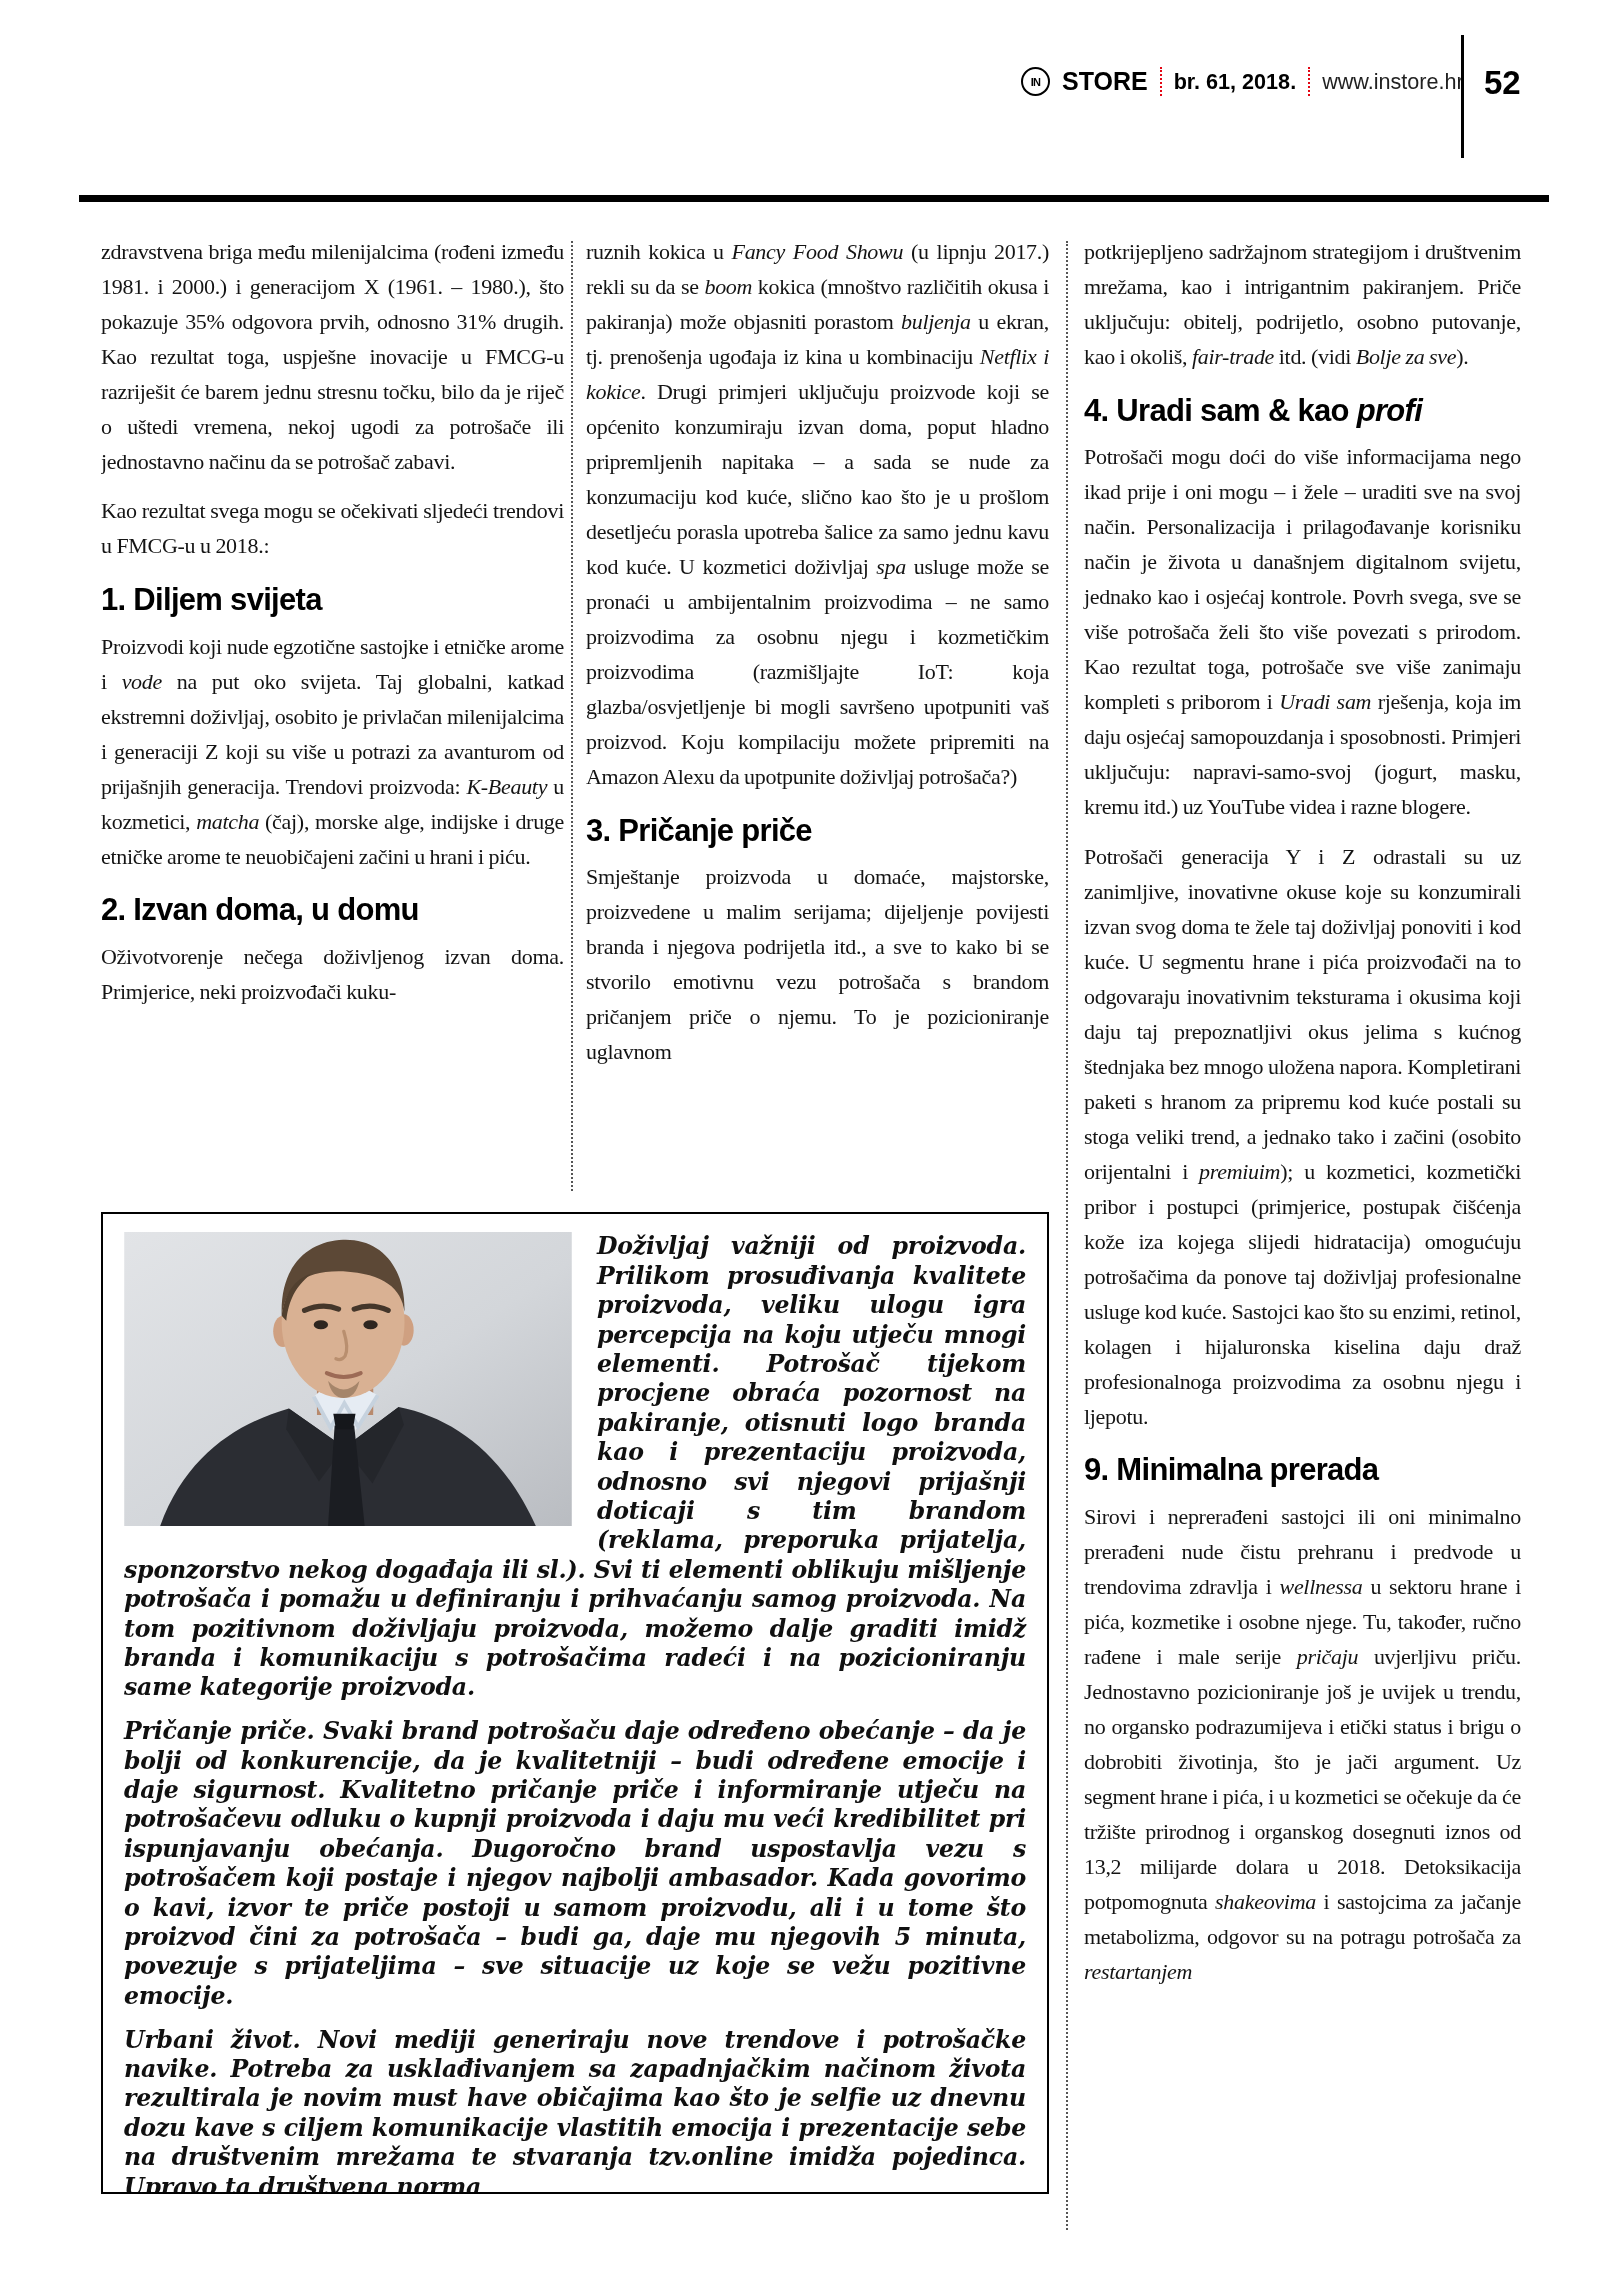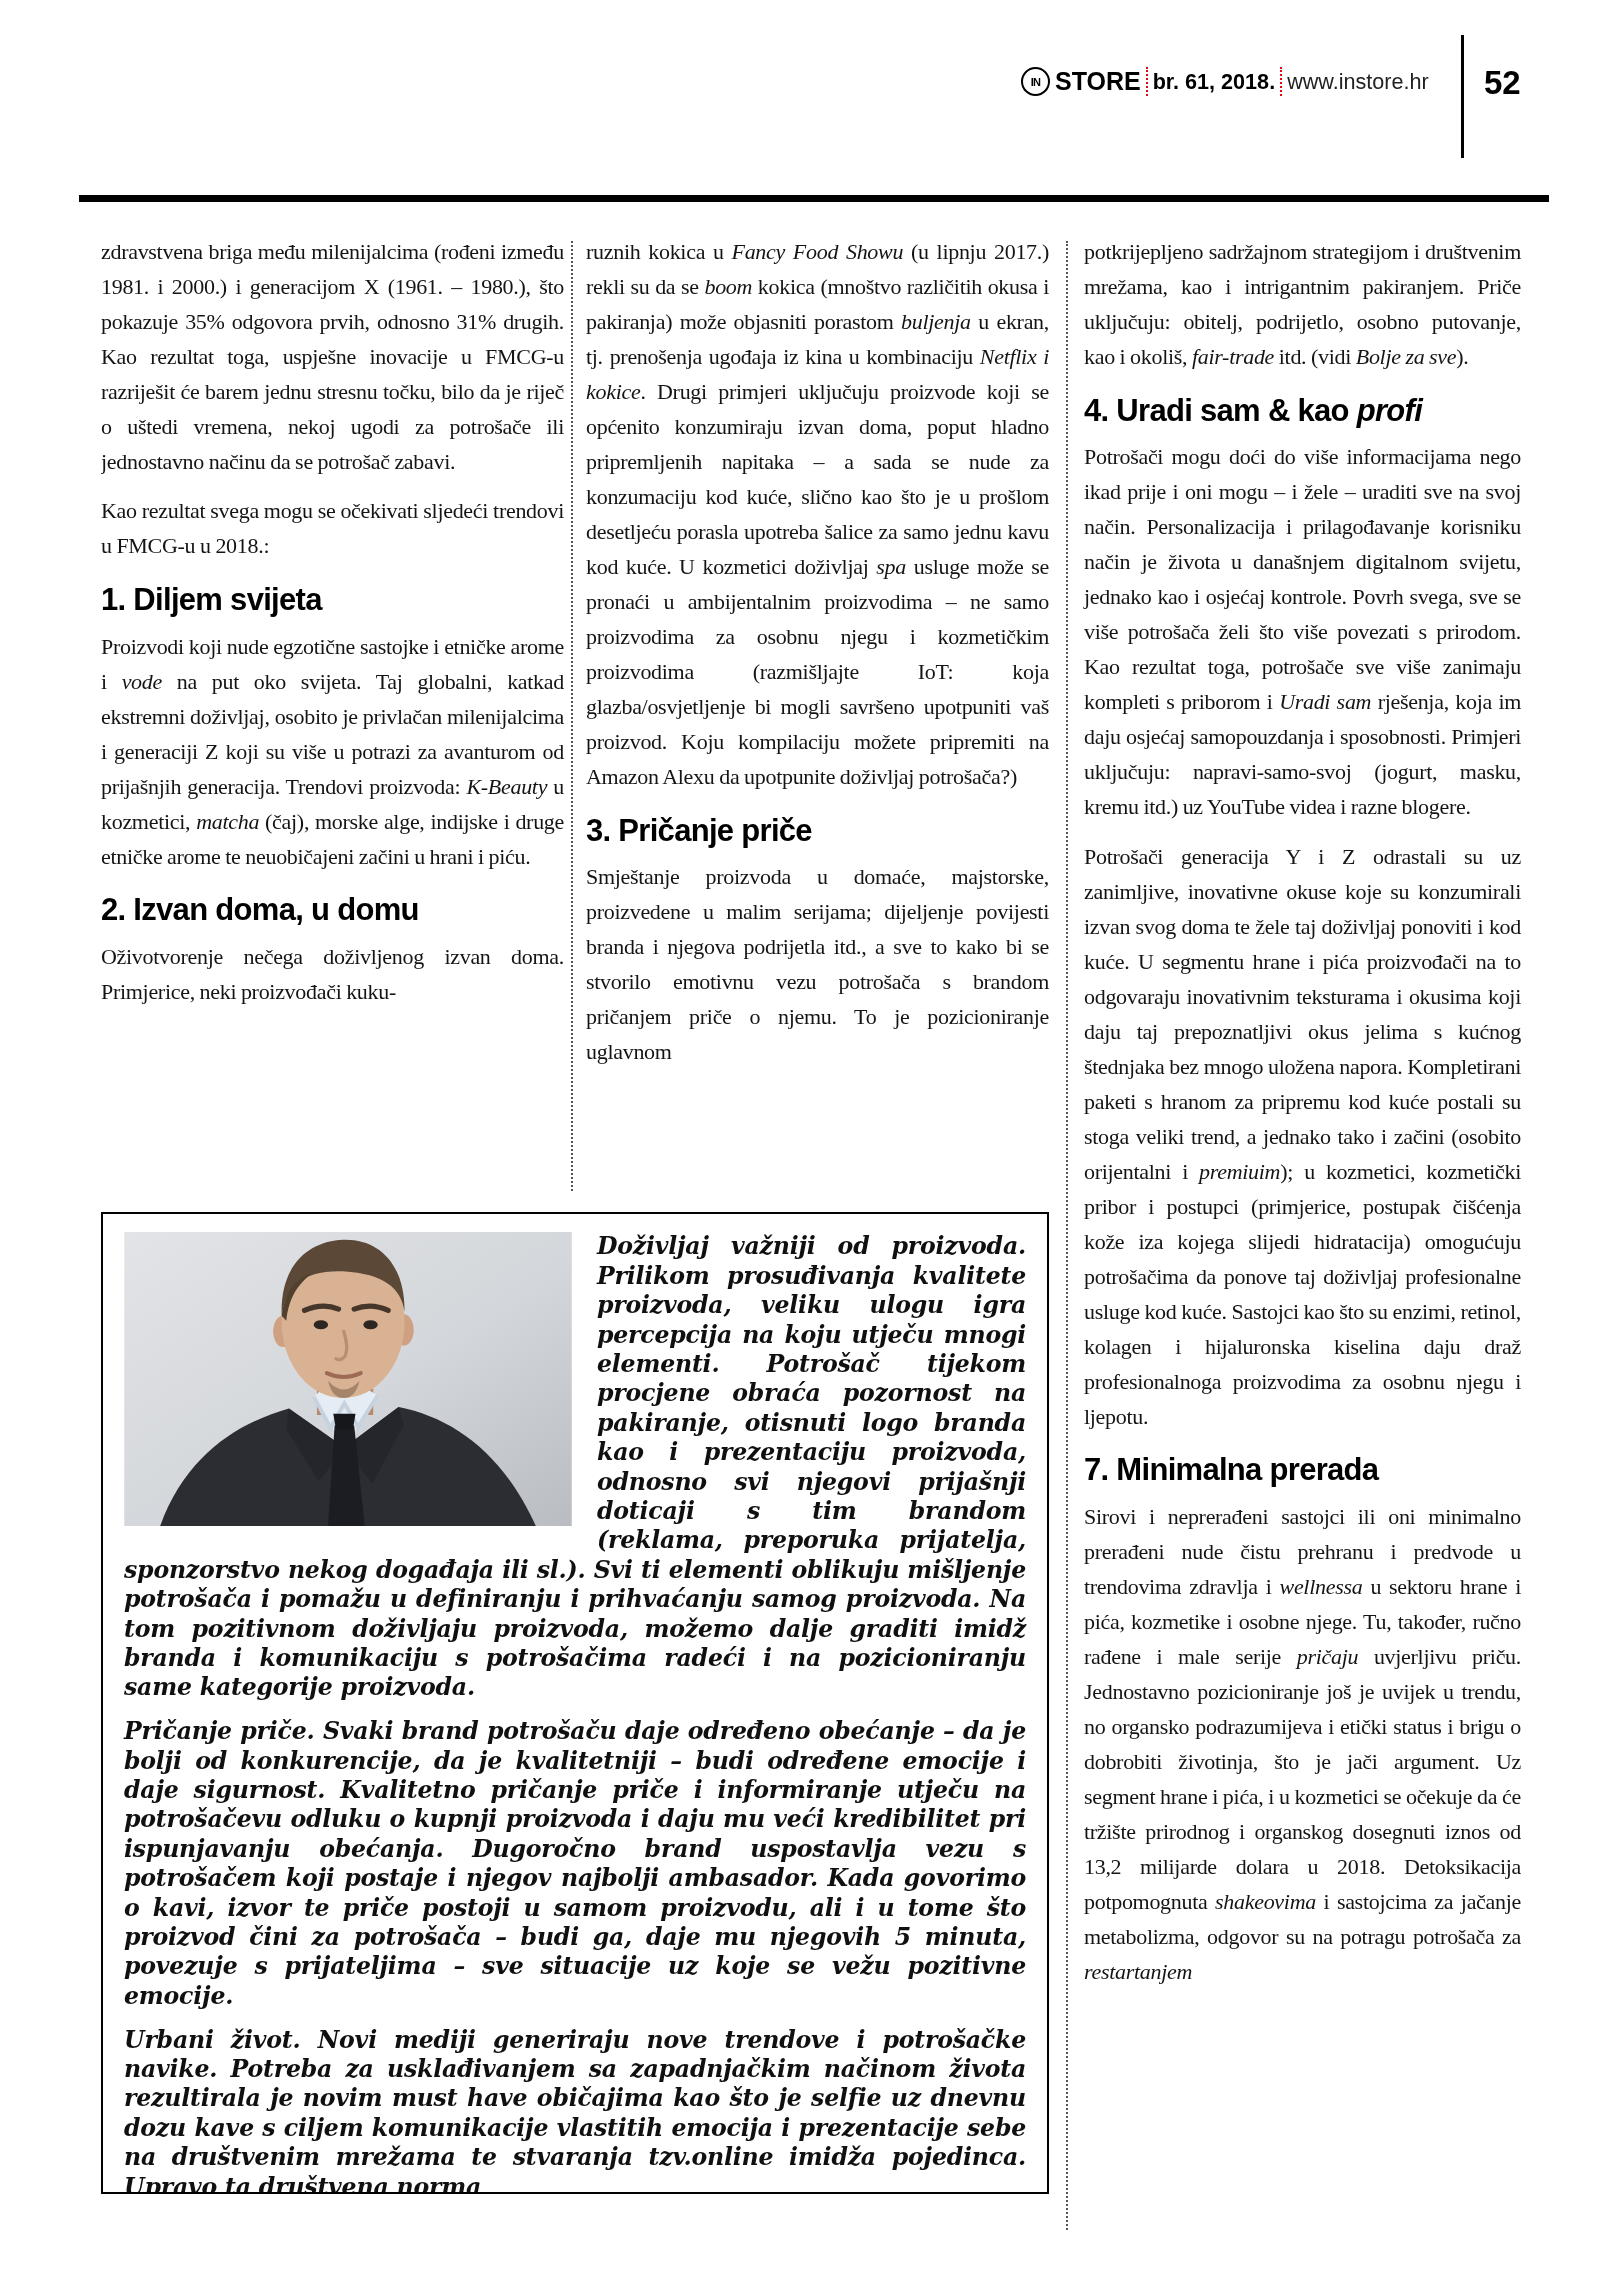--- a/index.html
+++ b/index.html
@@ -1,19 +1,19 @@
 <!DOCTYPE html>
 <html lang="hr" style="font-size:10.5px"><head>
 <meta charset="utf-8">
 <style>
   html,body{margin:0;padding:0;background:#888;}
   .page{position:relative;width:1623px;height:2295px;background:#ffffff;overflow:hidden;
         font-family:"Liberation Serif",serif;color:#141414;}
   
-  .hdr{position:absolute;left:1021px;top:62px;height:39px;display:flex;align-items:center;gap:5px;}
+  .hdr{position:absolute;left:1021px;top:62px;height:39px;display:flex;align-items:center;gap:12px;}
   .incircle{width:29px;height:29px;border:2.6px solid #000;border-radius:50%;box-sizing:border-box;
             display:flex;align-items:center;justify-content:center;
             font:bold 11px "Liberation Sans",sans-serif;letter-spacing:-0.7px;color:#000;}
   .store{font:bold 25px "Liberation Sans",sans-serif;letter-spacing:0;color:#000;}
   .redsep{width:0;height:29px;border-left:2.6px dotted #e30613;}
   .issue{font:bold 21.6px "Liberation Sans",sans-serif;color:#000;}
   .url{font:21.6px "Liberation Sans",sans-serif;color:#222;}
   .vline{position:absolute;left:1461px;top:35px;width:3.3px;height:123px;background:#000;}
   .pagenum{position:absolute;left:1484px;top:64px;font:bold 33px "Liberation Sans",sans-serif;color:#000;}
   .toprule{position:absolute;left:79px;top:195px;width:1470px;height:6.5px;background:#000;}
@@ -72,21 +72,21 @@
     <p><span>ruznih kokica u </span><span class="it">Fancy Food Showu</span><span> (u lipnju 2017.) rekli su da se </span><span class="it">boom</span><span> kokica (mnoštvo različitih okusa i pakiranja) može objasniti porastom </span><span class="it">buljenja</span><span> u ekran, tj. prenošenja ugođaja iz kina u kombinaciju </span><span class="it">Netflix i kokice</span><span>. Drugi primjeri uključuju proizvode koji se općenito konzumiraju izvan doma, poput hladno pripremljenih napitaka – a sada se nude za konzumaciju kod kuće, slično kao što je u prošlom desetljeću porasla upotreba šalice za samo jednu kavu kod kuće. U kozmetici doživljaj </span><span class="it">spa</span><span> usluge može se pronaći u ambijentalnim proizvodima – ne samo proizvodima za osobnu njegu i kozmetičkim proizvodima (razmišljajte IoT: koja glazba/osvjetljenje bi mogli savršeno upotpuniti vaš proizvod. Koju kompilaciju možete pripremiti na Amazon Alexu da upotpunite doživljaj potrošača?)</span></p>
     <h2>3. Pričanje priče</h2>
     <p>Smještanje proizvoda u domaće, majstorske, proizvedene u malim serijama; dijeljenje povijesti branda i njegova podrijetla itd., a sve to kako bi se stvorilo emotivnu vezu potrošača s brandom pričanjem priče o njemu. To je pozicioniranje uglavnom</p>
   </section>
 
   <section class="col col3">
     <p><span>potkrijepljeno sadržajnom strategijom i društvenim mrežama, kao i intrigantnim pakiranjem. Priče uključuju: obitelj, podrijetlo, osobno putovanje, kao i okoliš, </span><span class="it">fair-trade</span><span> itd. (vidi </span><span class="it">Bolje za sve</span><span>).</span></p>
     <h2><span>4. Uradi sam &amp; kao </span><span class="it">profi</span></h2>
     <p><span>Potrošači mogu doći do više informacijama nego ikad prije i oni mogu – i žele – uraditi sve na svoj način. Personalizacija i prilagođavanje korisniku način je života u današnjem digitalnom svijetu, jednako kao i osjećaj kontrole. Povrh svega, sve se više potrošača želi što više povezati s prirodom. Kao rezultat toga, potrošače sve više zanimaju kompleti s priborom i </span><span class="it">Uradi sam</span><span> rješenja, koja im daju osjećaj samopouzdanja i sposobnosti. Primjeri uključuju: napravi-samo-svoj (jogurt, masku, kremu itd.) uz YouTube videa i razne blogere.</span></p>
     <p><span>Potrošači generacija Y i Z odrastali su uz zanimljive, inovativne okuse koje su konzumirali izvan svog doma te žele taj doživljaj ponoviti i kod kuće. U segmentu hrane i pića proizvođači na to odgovaraju inovativnim teksturama i okusima koji daju taj prepoznatljivi okus jelima s kućnog štednjaka bez mnogo uložena napora. Kompletirani paketi s hranom za pripremu kod kuće postali su stoga veliki trend, a jednako tako i začini (osobito orijentalni i </span><span class="it">premiuim</span><span>); u kozmetici, kozmetički pribor i postupci (primjerice, postupak čišćenja kože iza kojega slijedi hidratacija) omogućuju potrošačima da ponove taj doživljaj profesionalne usluge kod kuće. Sastojci kao što su enzimi, retinol, kolagen i hijaluronska kiselina daju draž profesionalnoga proizvodima za osobnu njegu i ljepotu.</span></p>
-    <h2>7. Minimalna prerada</h2>
+    <h2>9. Minimalna prerada</h2>
     <p><span>Sirovi i neprerađeni sastojci ili oni minimalno prerađeni nude čistu prehranu i predvode u trendovima zdravlja i </span><span class="it">wellnessa</span><span> u sektoru hrane i pića, kozmetike i osobne njege. Tu, također, ručno rađene i male serije </span><span class="it">pričaju</span><span> uvjerljivu priču. Jednostavno pozicioniranje još je uvijek u trendu, no organsko podrazumijeva i etički status i brigu o dobrobiti životinja, što je jači argument. Uz segment hrane i pića, i u kozmetici se očekuje da će tržište prirodnog i organskog dosegnuti iznos od 13,2 milijarde dolara u 2018. Detoksikacija potpomognuta </span><span class="it">shakeovima</span><span> i sastojcima za jačanje metabolizma, odgovor su na potragu potrošača za </span><span class="it">restartanjem</span></p>
   </section>
 
   <section class="quote-box">
     <div class="photo">
       <svg viewBox="0 0 685 450" width="448" height="294">
         <defs>
           <linearGradient id="pg" x1="0" y1="0" x2="1" y2="1">
             <stop offset="0" stop-color="#e2e4e7"></stop>
             <stop offset="0.55" stop-color="#d3d6da"></stop>

